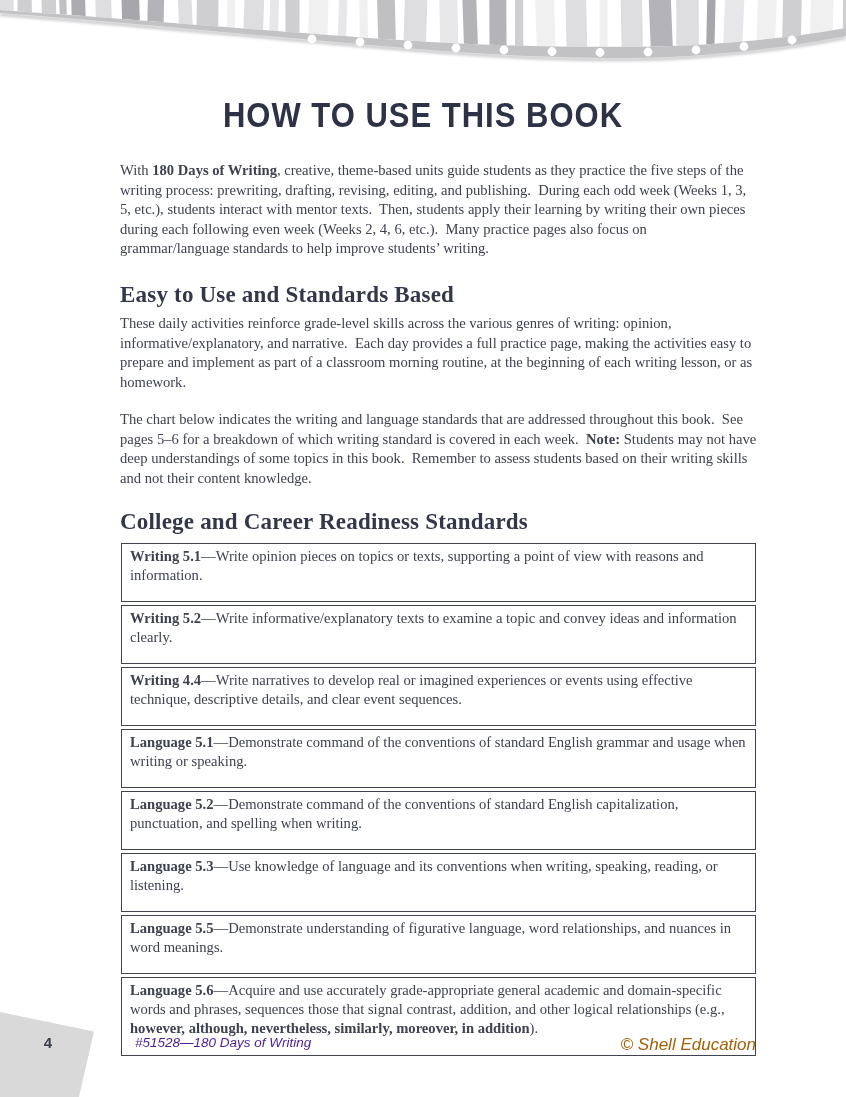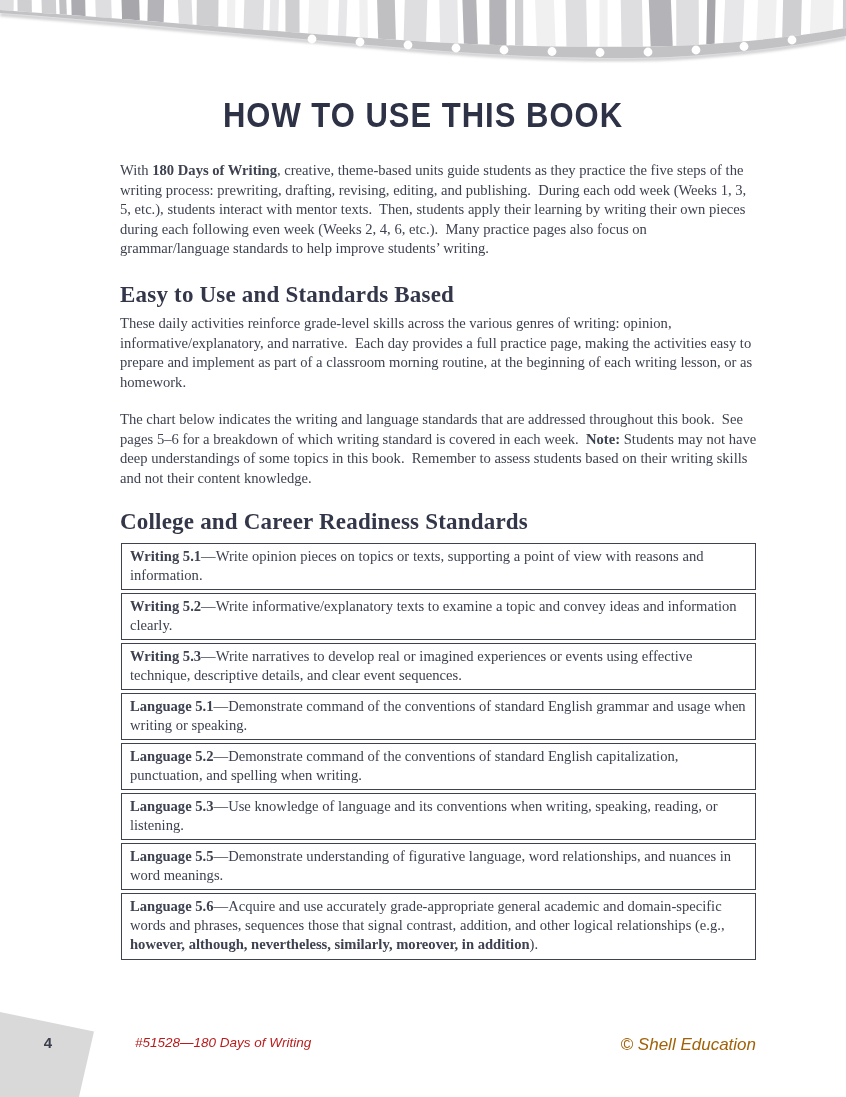--- a/index.html
+++ b/index.html
@@ -20,36 +20,36 @@
   .para{font-size:14.6px;line-height:19.6px;white-space:pre-wrap;}
   .seg-b{font-weight:bold;}
   .seg-bi{font-weight:bold;}
   .h-serif{
     font-size:23px;font-weight:bold;color:#333749;letter-spacing:0.2px;
     font-family:"Liberation Serif", serif;
   }
   
   .std-table{position:absolute;left:121px;top:543px;width:635px;}
   .std-row{
-    border:1.4px solid #3f4350;margin-bottom:2.6px;padding:3px 8px 4px 8px;
+    border:1.4px solid #3f4350;margin-bottom:2.6px;padding:3px 8px 16px 8px;
     font-size:14.6px;line-height:19.2px;white-space:pre-wrap;background:#ffffff;
   }
   .std-label{font-weight:bold;}
   
   .footer-tab{
     position:absolute;left:0;top:1012px;width:94px;height:85px;background:#d9d9d9;
     clip-path:polygon(0 0,100% 23%,84% 100%,0 100%);
   }
   .footer-page-num{
     position:absolute;left:36px;top:1034px;width:24px;text-align:center;
     font-family:"Liberation Sans", sans-serif;font-weight:bold;font-size:15px;color:#3a3e4d;
   }
   .footer-left{
     position:absolute;left:135px;top:1035px;
-    font-family:"Liberation Sans", sans-serif;font-style:italic;font-size:13.5px;color:#b91c1c;
+    font-family:"Liberation Sans", sans-serif;font-style:italic;font-size:13.5px;color:#4c1d95;
   }
   .footer-right{
     position:absolute;right:90px;top:1035px;
     font-family:"Liberation Sans", sans-serif;font-style:italic;font-size:17px;color:#a16207;
   }
 </style>
 </head>
 <body>
 
 <svg class="top-deco" viewBox="0 0 846 80" preserveAspectRatio="none" aria-hidden="true">
@@ -126,21 +126,21 @@
 
 <div class="block h-serif" style="top:282px;">Easy to Use and Standards Based</div>
 <div class="block para" style="top:314px;">These daily activities reinforce grade-level skills across the various genres of writing: opinion, informative/explanatory, and narrative.  Each day provides a full practice page, making the activities easy to prepare and implement as part of a classroom morning routine, at the beginning of each writing lesson, or as homework.</div>
 <div class="block para" style="top:410px;"><span>The chart below indicates the writing and language standards that are addressed throughout this book.  See pages 5–6 for a breakdown of which writing standard is covered in each week.  </span><span class="seg-b">Note:</span><span> Students may not have deep understandings of some topics in this book.  Remember to assess students based on their writing skills and not their content knowledge.</span></div>
 
 <div class="block h-serif" style="top:509px;">College and Career Readiness Standards</div>
 
 <div class="std-table" id="standards-rows">
     <div class="std-row"><span class="std-label">Writing 5.1</span><span>—Write opinion pieces on topics or texts, supporting a point of view with reasons and information.</span></div>
     <div class="std-row"><span class="std-label">Writing 5.2</span><span>—Write informative/explanatory texts to examine a topic and convey ideas and information clearly.</span></div>
-    <div class="std-row"><span class="std-label">Writing 5.3</span><span>—Write narratives to develop real or imagined experiences or events using effective technique, descriptive details, and clear event sequences.</span></div>
+    <div class="std-row"><span class="std-label">Writing 4.4</span><span>—Write narratives to develop real or imagined experiences or events using effective technique, descriptive details, and clear event sequences.</span></div>
     <div class="std-row"><span class="std-label">Language 5.1</span><span>—Demonstrate command of the conventions of standard English grammar and usage when writing or speaking.</span></div>
     <div class="std-row"><span class="std-label">Language 5.2</span><span>—Demonstrate command of the conventions of standard English capitalization, punctuation, and spelling when writing.</span></div>
     <div class="std-row"><span class="std-label">Language 5.3</span><span>—Use knowledge of language and its conventions when writing, speaking, reading, or listening.</span></div>
     <div class="std-row"><span class="std-label">Language 5.5</span><span>—Demonstrate understanding of figurative language, word relationships, and nuances in word meanings.</span></div>
     <div class="std-row"><span class="std-label">Language 5.6</span><span>—Acquire and use accurately grade-appropriate general academic and domain-specific words and phrases, sequences those that signal contrast, addition, and other logical relationships (e.g., </span><span class="seg-bi">however, although, nevertheless, similarly, moreover, in addition</span><span>).</span></div>
   </div>
 
 <div class="footer-tab"></div>
 <div class="footer-page-num">4</div>
 <div class="footer-left">#51528—180 Days of Writing</div>

